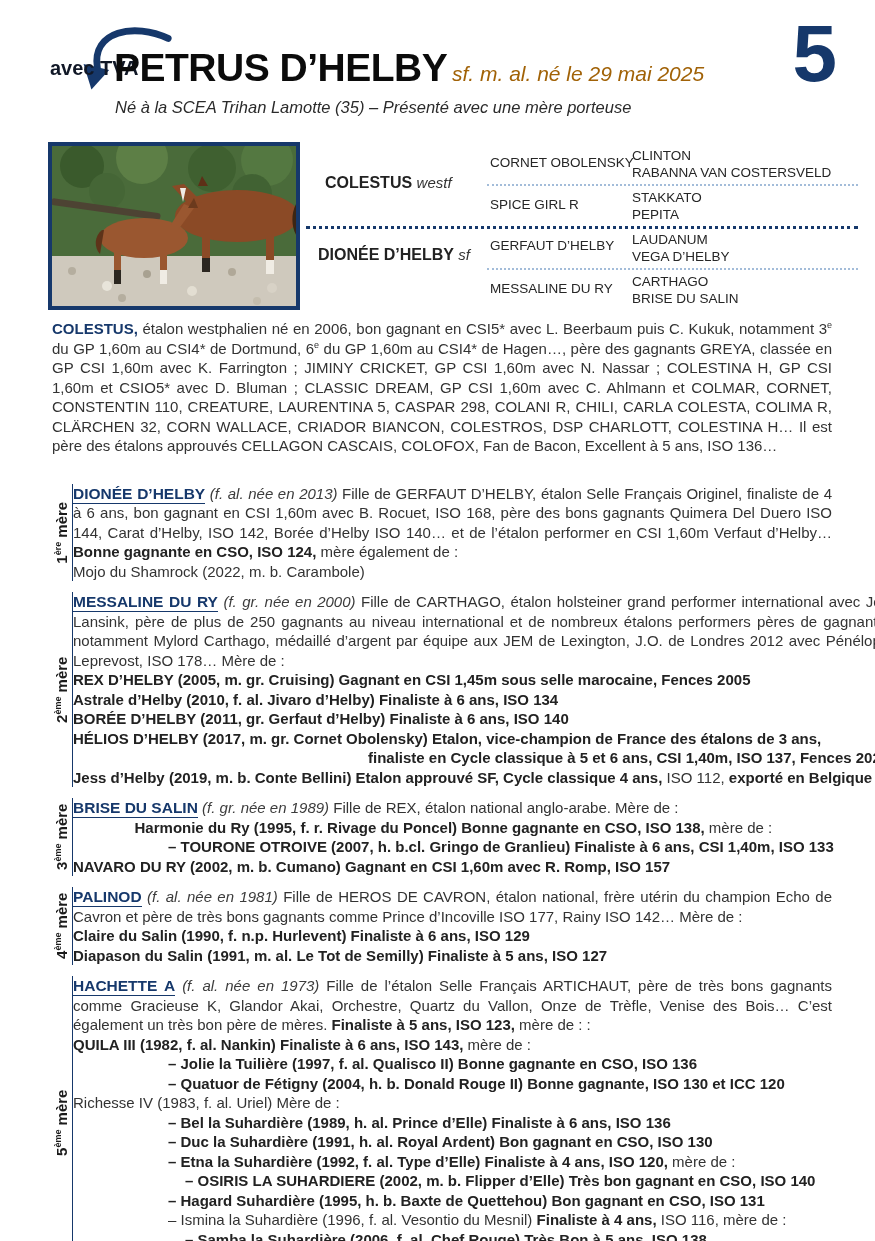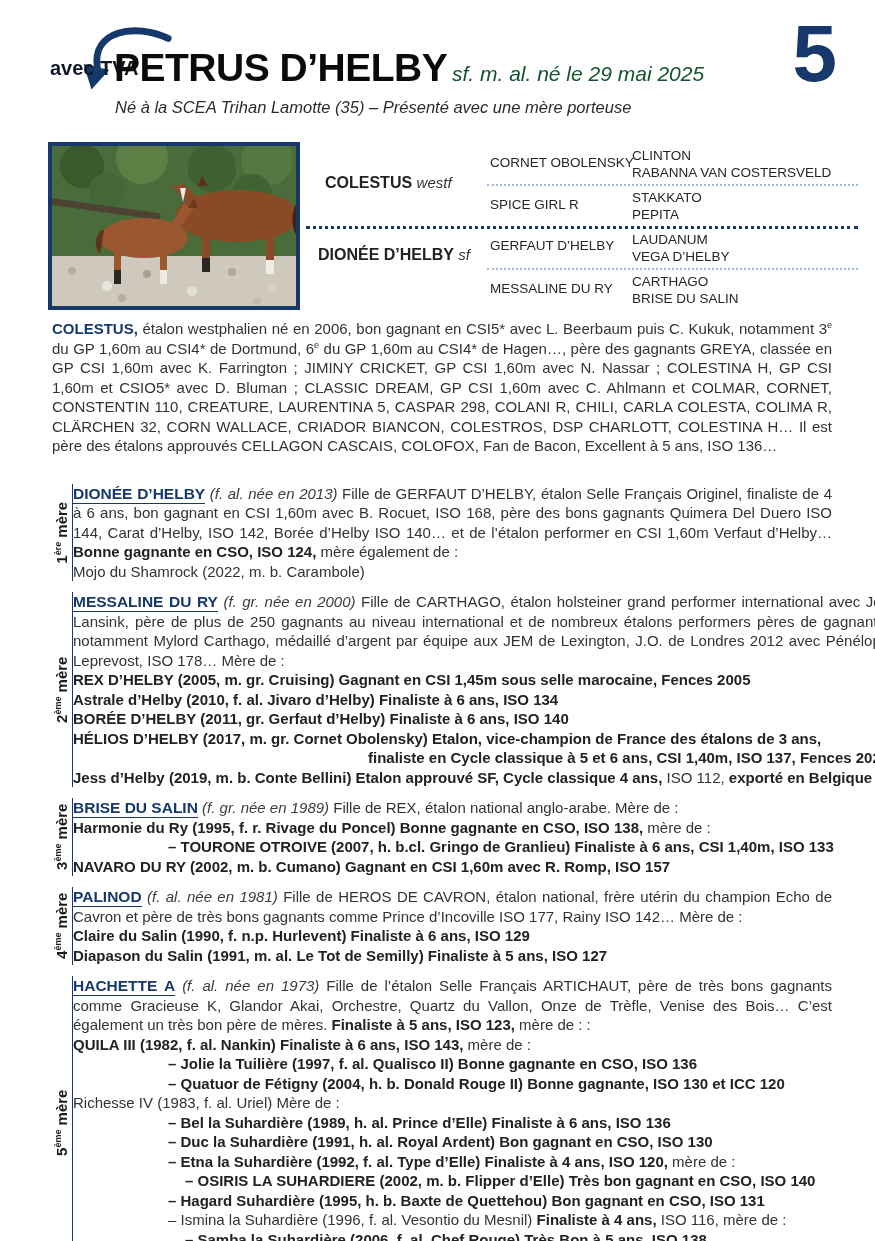--- a/index.html
+++ b/index.html
@@ -6,21 +6,21 @@
   body { background:#888; }
   .page { position:relative; width:875px; height:1241px; background:#fff; margin:0 auto;
           font-family:"Liberation Sans", sans-serif; color:#333; overflow:hidden; }
 
   
   .arrow-wrap { position:absolute; left:58px; top:26px; width:118px; height:78px; }
   .vat { position:absolute; left:50px; top:57px; font-size:20px; font-weight:700; color:#111827; }
   .title { position:absolute; left:114px; top:46px; font-size:39px; font-weight:800;
            letter-spacing:-0.5px; color:#0b0b0b; white-space:nowrap; }
   .title-suffix { position:absolute; left:452px; top:62px; font-size:21px; font-style:italic;
-                  color:#14532d; white-space:nowrap; }
+                  color:#a16207; white-space:nowrap; }
   .subtitle { position:absolute; left:115px; top:98px; font-size:16.5px; font-style:italic;
               font-weight:500; color:#2b2b2b; }
   .lot-number { position:absolute; right:38px; top:14px; font-size:80px; font-weight:800;
                 color:#16386b; line-height:1; }
 
   
   .pedigree { position:absolute; left:0; top:142px; width:875px; height:170px; font-size:13.5px; }
   .photo { position:absolute; left:48px; top:0; width:252px; height:168px;
            border:4px solid #16386b; background:#4a6b3a; }
   .photo svg { display:block; width:100%; height:100%; }
@@ -176,21 +176,21 @@
             </div>
           </div>
         </section>
         <section class="mother">
           <div class="mlabel">
             <span class="rot">3<sup>ème</sup> mère</span>
           </div>
           <div class="mbody">
             <p class="mintro"><span class="mname">BRISE DU SALIN</span><span class="mnote"> (f. gr. née en 1989) </span><span>Fille de REX, étalon national anglo-arabe. Mère de :</span></p>
             <div class="mlines">
-              <div class="mline" style="padding-left: 0px;"><span class="b">Harmonie du Ry (1995, f. r. Rivage du Poncel) Bonne gagnante en CSO, ISO 138, </span><span>mère de :</span></div>
+              <div class="mline" style="padding-left: 0px; text-align: center;"><span class="b">Harmonie du Ry (1995, f. r. Rivage du Poncel) Bonne gagnante en CSO, ISO 138, </span><span>mère de :</span></div>
               <div class="mline" style="padding-left: 95px;"><span class="b">– TOURONE OTROIVE (2007, h. b.cl. Gringo de Granlieu) Finaliste à 6 ans, CSI 1,40m, ISO 133</span></div>
               <div class="mline" style="padding-left: 0px;"><span class="b">NAVARO DU RY (2002, m. b. Cumano) Gagnant en CSI 1,60m avec R. Romp, ISO 157</span></div>
             </div>
           </div>
         </section>
         <section class="mother">
           <div class="mlabel">
             <span class="rot">4<sup>ème</sup> mère</span>
           </div>
           <div class="mbody">

